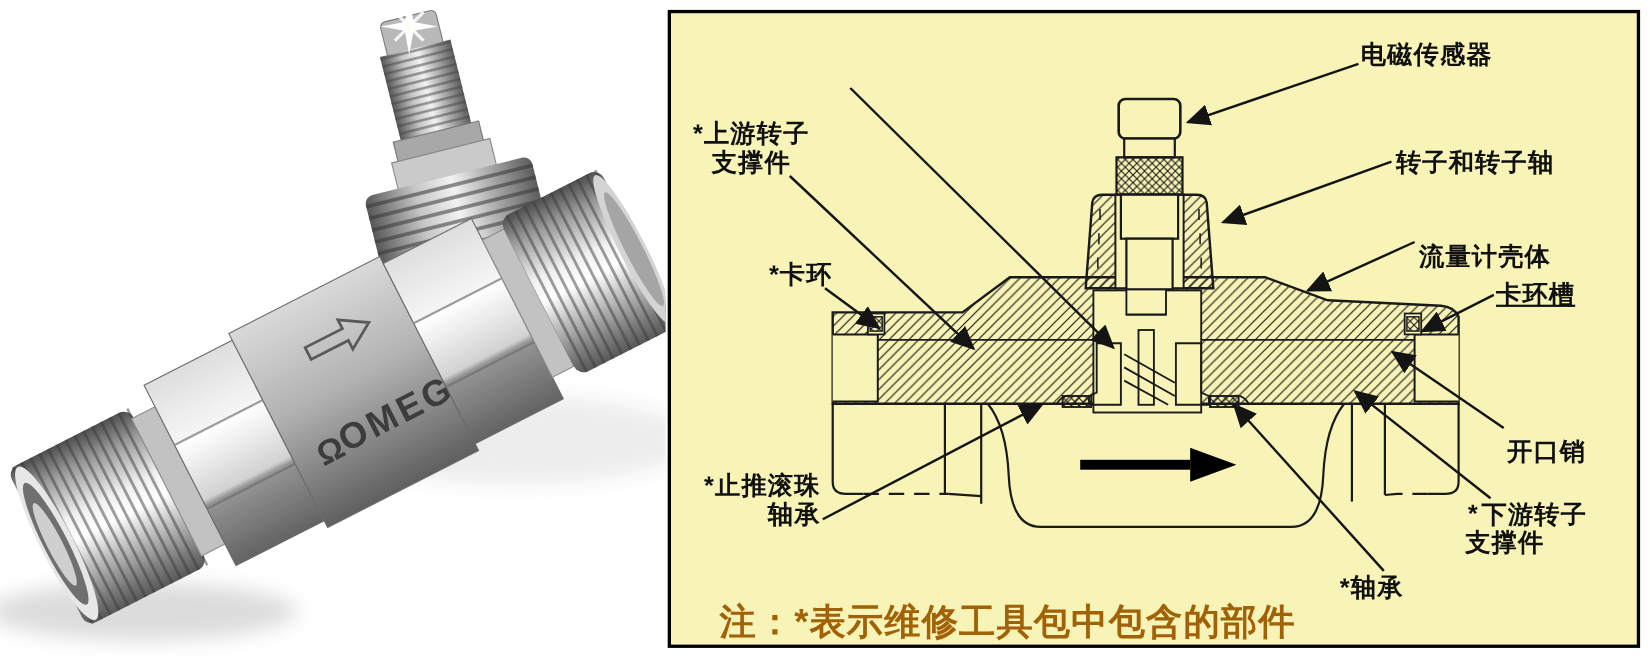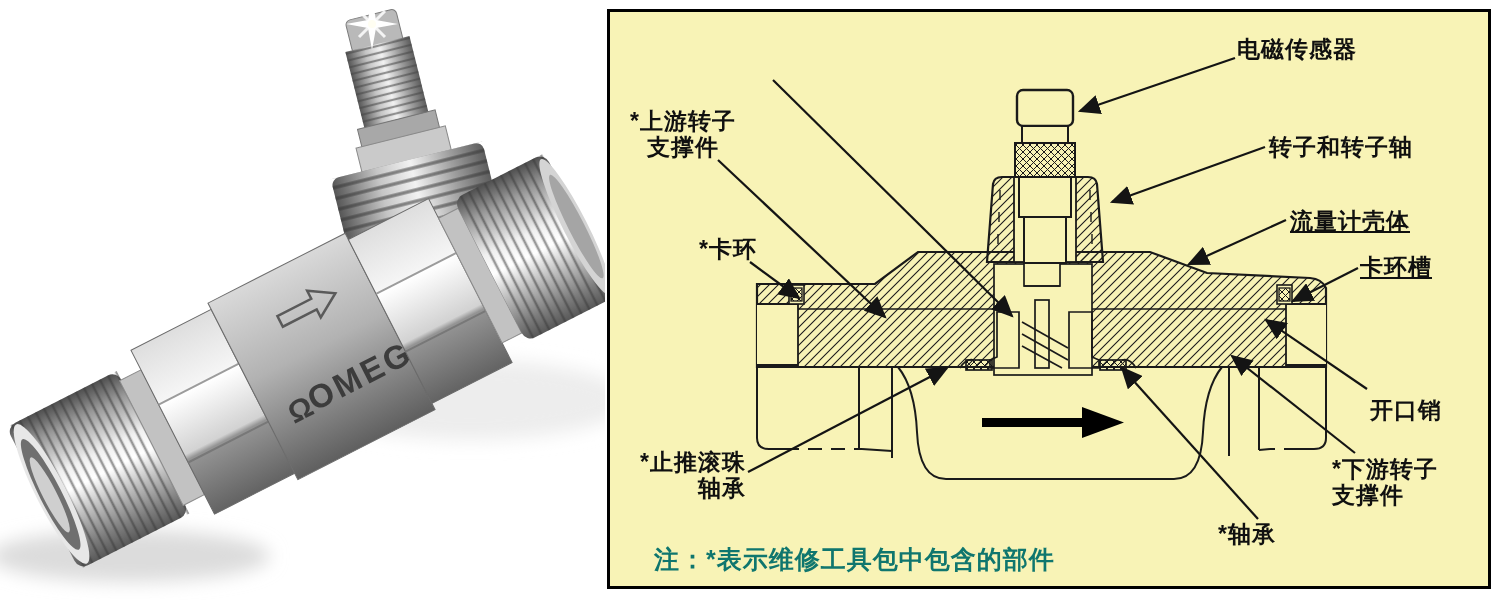--- a/index.html
+++ b/index.html
@@ -6,21 +6,21 @@
   .canvas{position:relative;width:1500px;height:600px;background:#fff;overflow:hidden;
           font-family:"Liberation Sans",sans-serif;}
   .photo-pane{position:absolute;left:0;top:0;width:605px;height:600px;}
   .diagram-pane{position:absolute;left:607px;top:9px;width:884px;height:580px;
                 border:3px solid #000;box-sizing:border-box;background:#F8F3B6;}
   .drawing{position:absolute;left:0;top:0;}
   .lbl{position:absolute;font-weight:bold;font-size:23px;line-height:1.13;color:#101010;
        white-space:pre-line;letter-spacing:1px;}
   .lbl.center{text-align:center;}
   .lbl.right{text-align:right;}
-  .note{position:absolute;font-weight:bold;font-size:25px;color:#0f766e;letter-spacing:1px;}
+  .note{position:absolute;font-weight:bold;font-size:33px;color:#a16207;letter-spacing:1px;}
 </style>
 </head>
 <body>
 
 <div class="canvas">
 
   <div class="photo-pane">
     <svg width="605" height="600" viewBox="0 0 605 600">
       <defs>
         <linearGradient id="metalV" x1="0" y1="0" x2="0" y2="1">
@@ -220,25 +220,25 @@
         <line x1="138" y1="460" x2="337" y2="356" marker-end="url(#ah)"></line>
         <line x1="745" y1="441" x2="622" y2="344" marker-end="url(#ah)"></line>
         <line x1="648" y1="507" x2="512" y2="356" marker-end="url(#ah)"></line>
       </g>
     </svg>
 
     <div class="lbl" style="left:627px;top:24px;">电磁传感器</div>
     <div class="lbl center" style="left:14px;top:96px;width:118px;">*上游转子
 支撑件</div>
     <div class="lbl" style="left:659px;top:122px;">转子和转子轴</div>
-    <div class="lbl" style="left:680px;top:196px;text-decoration:underline;">流量计壳体</div>
+    <div class="lbl" style="left:680px;top:208px;">流量计壳体</div>
     <div class="lbl" style="left:89px;top:224px;">*卡环</div>
     <div class="lbl" style="left:750px;top:242px;text-decoration:underline;">卡环槽</div>
     <div class="lbl" style="left:760px;top:385px;">开口销</div>
-    <div class="lbl right" style="left:24px;top:437px;width:112px;text-align:right;">*止推滚珠
+    <div class="lbl right" style="left:24px;top:416px;width:112px;text-align:right;">*止推滚珠
 轴承</div>
-    <div class="lbl" style="left:722px;top:444px;">*下游转子
+    <div class="lbl" style="left:722px;top:444px;font-family:Liberation Mono, monospace;">*下游转子
 支撑件</div>
     <div class="lbl" style="left:608px;top:509px;">*轴承</div>
 
     <div class="note" style="left:44px;top:531px;">注：*表示维修工具包中包含的部件</div>
   </div>
 </div>
 
 </body></html>

